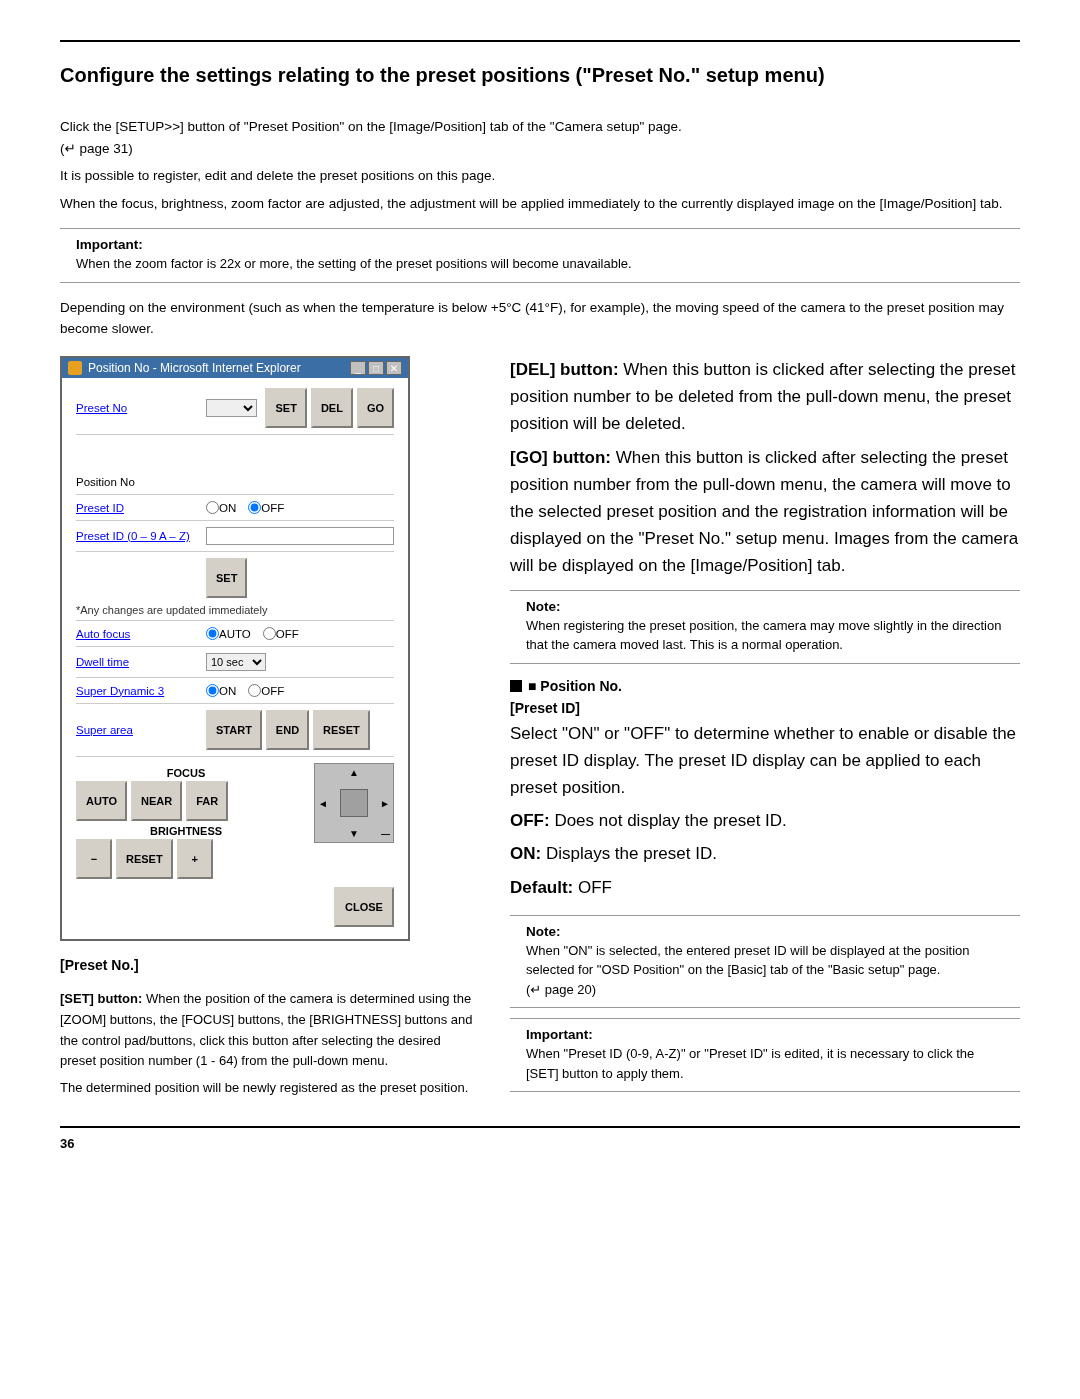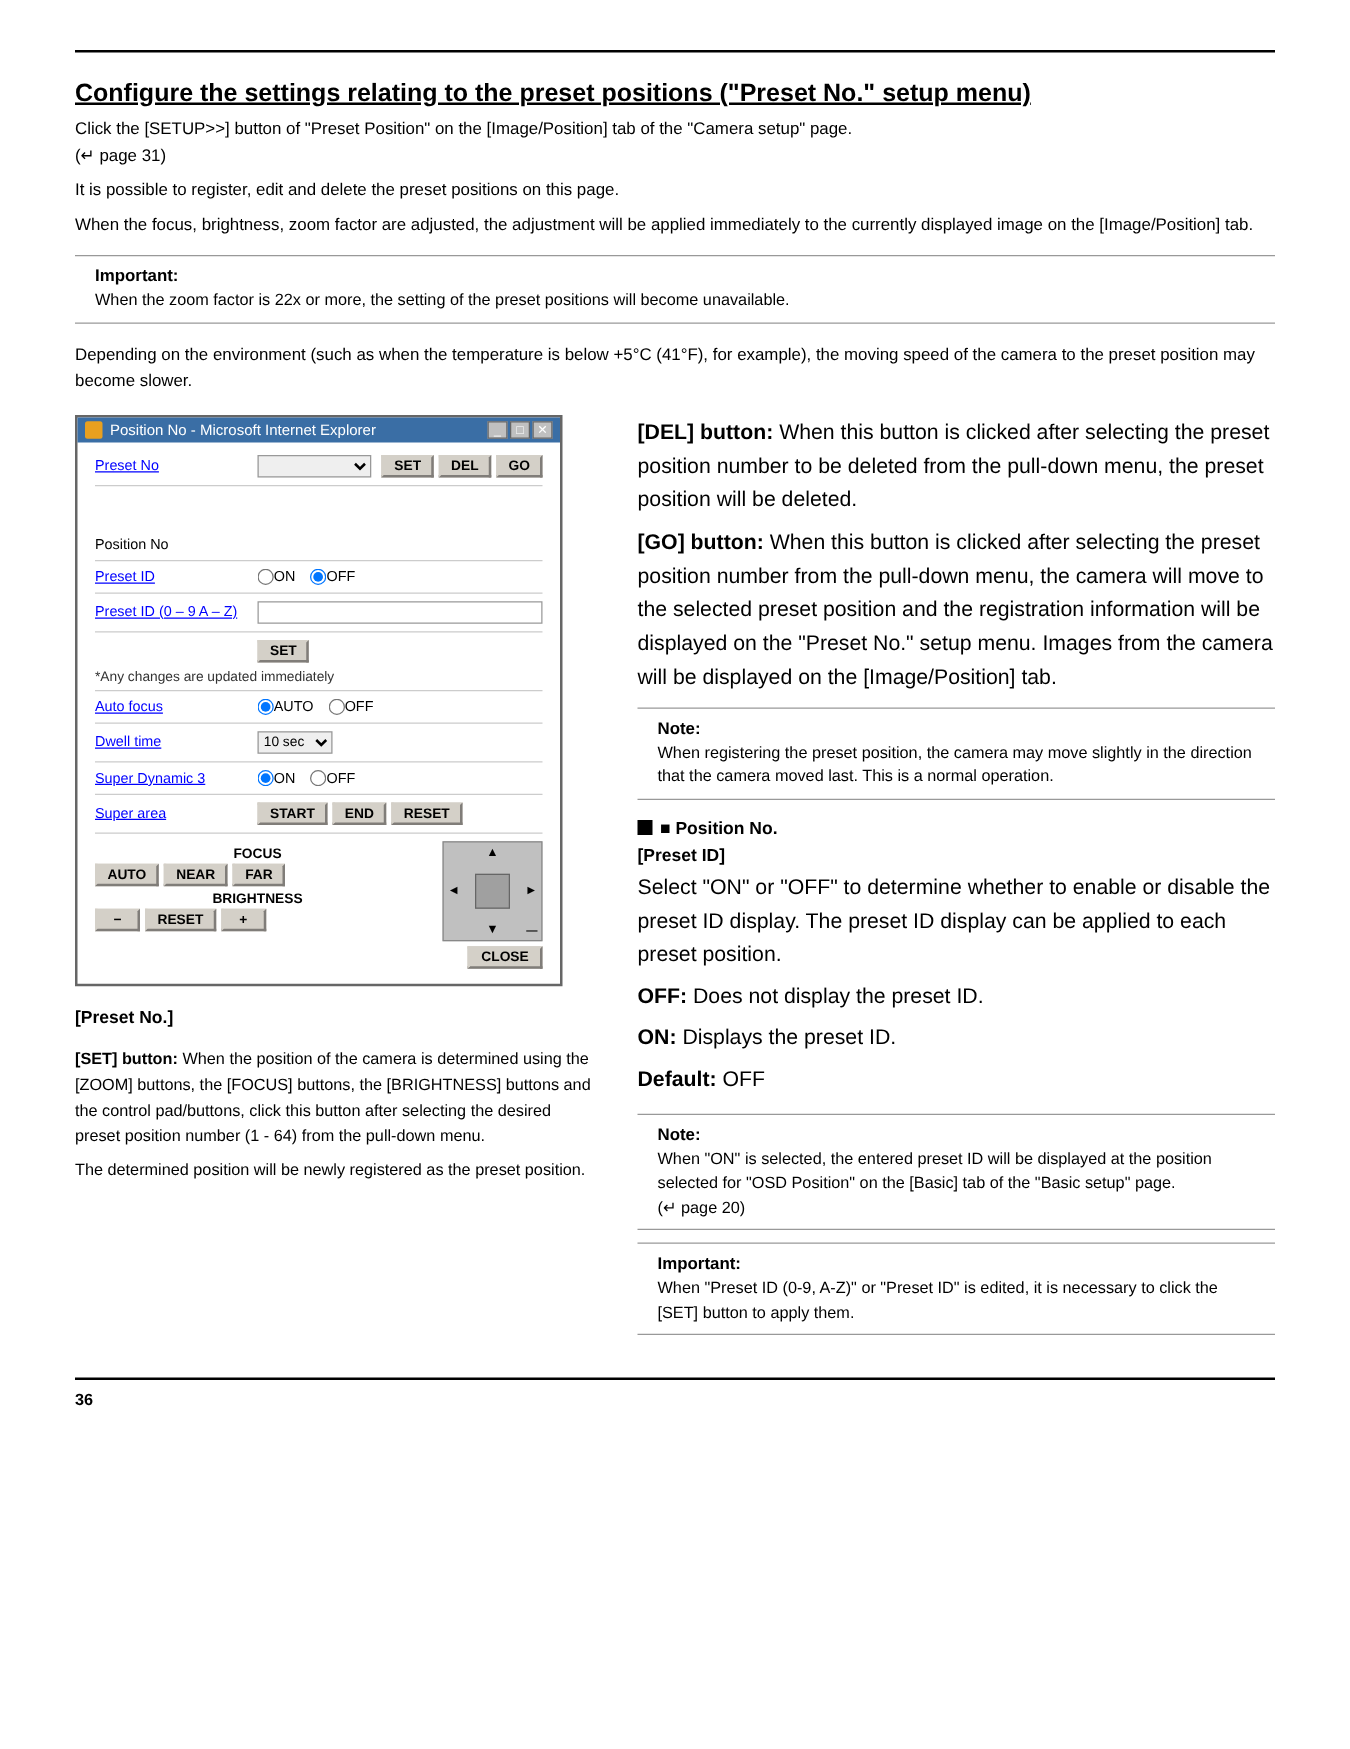--- a/index.html
+++ b/index.html
@@ -12,23 +12,22 @@
       min-height: 1399px;
       padding: 40px 60px 60px 60px;
     }
     .top-border {
       border-top: 2px solid #000;
       margin-bottom: 20px;
     }
     .page-title {
       font-size: 20px;
       font-weight: bold;
-      margin-bottom: 4px;
+      margin-bottom: 28px;
       line-height: 1.3;
-      text-decoration: underline;
     }
     .intro-text {
       font-size: 13.5px;
       line-height: 1.6;
       margin-bottom: 6px;
     }
     .important-box {
       border-top: 1px solid #999;
       border-bottom: 1px solid #999;
       padding: 8px 16px;
@@ -71,21 +70,21 @@
     .left-col {
       width: 420px;
       flex-shrink: 0;
     }
     .right-col {
       flex: 1;
     }
     
     .browser-window {
       border: 2px solid #666;
-      width: 390px;
+      width: 350px;
       background: #fff;
       font-size: 12px;
     }
     .browser-titlebar {
       background: #3a6ea5;
       color: #fff;
       display: flex;
       align-items: center;
       justify-content: space-between;
       padding: 3px 6px;
@@ -159,21 +158,21 @@
       width: 100%;
       height: 18px;
       border: 1px solid #999;
       font-size: 11px;
     }
     .btn-small {
       background: #d4d0c8;
       border: 2px outset #d4d0c8;
       font-size: 11px;
       font-weight: bold;
-      padding: 1px 8px;
+      padding: 12px 8px;
       cursor: pointer;
       min-width: 36px;
       text-align: center;
     }
     .radio-group {
       display: flex;
       gap: 12px;
       align-items: center;
     }
     .radio-item {

